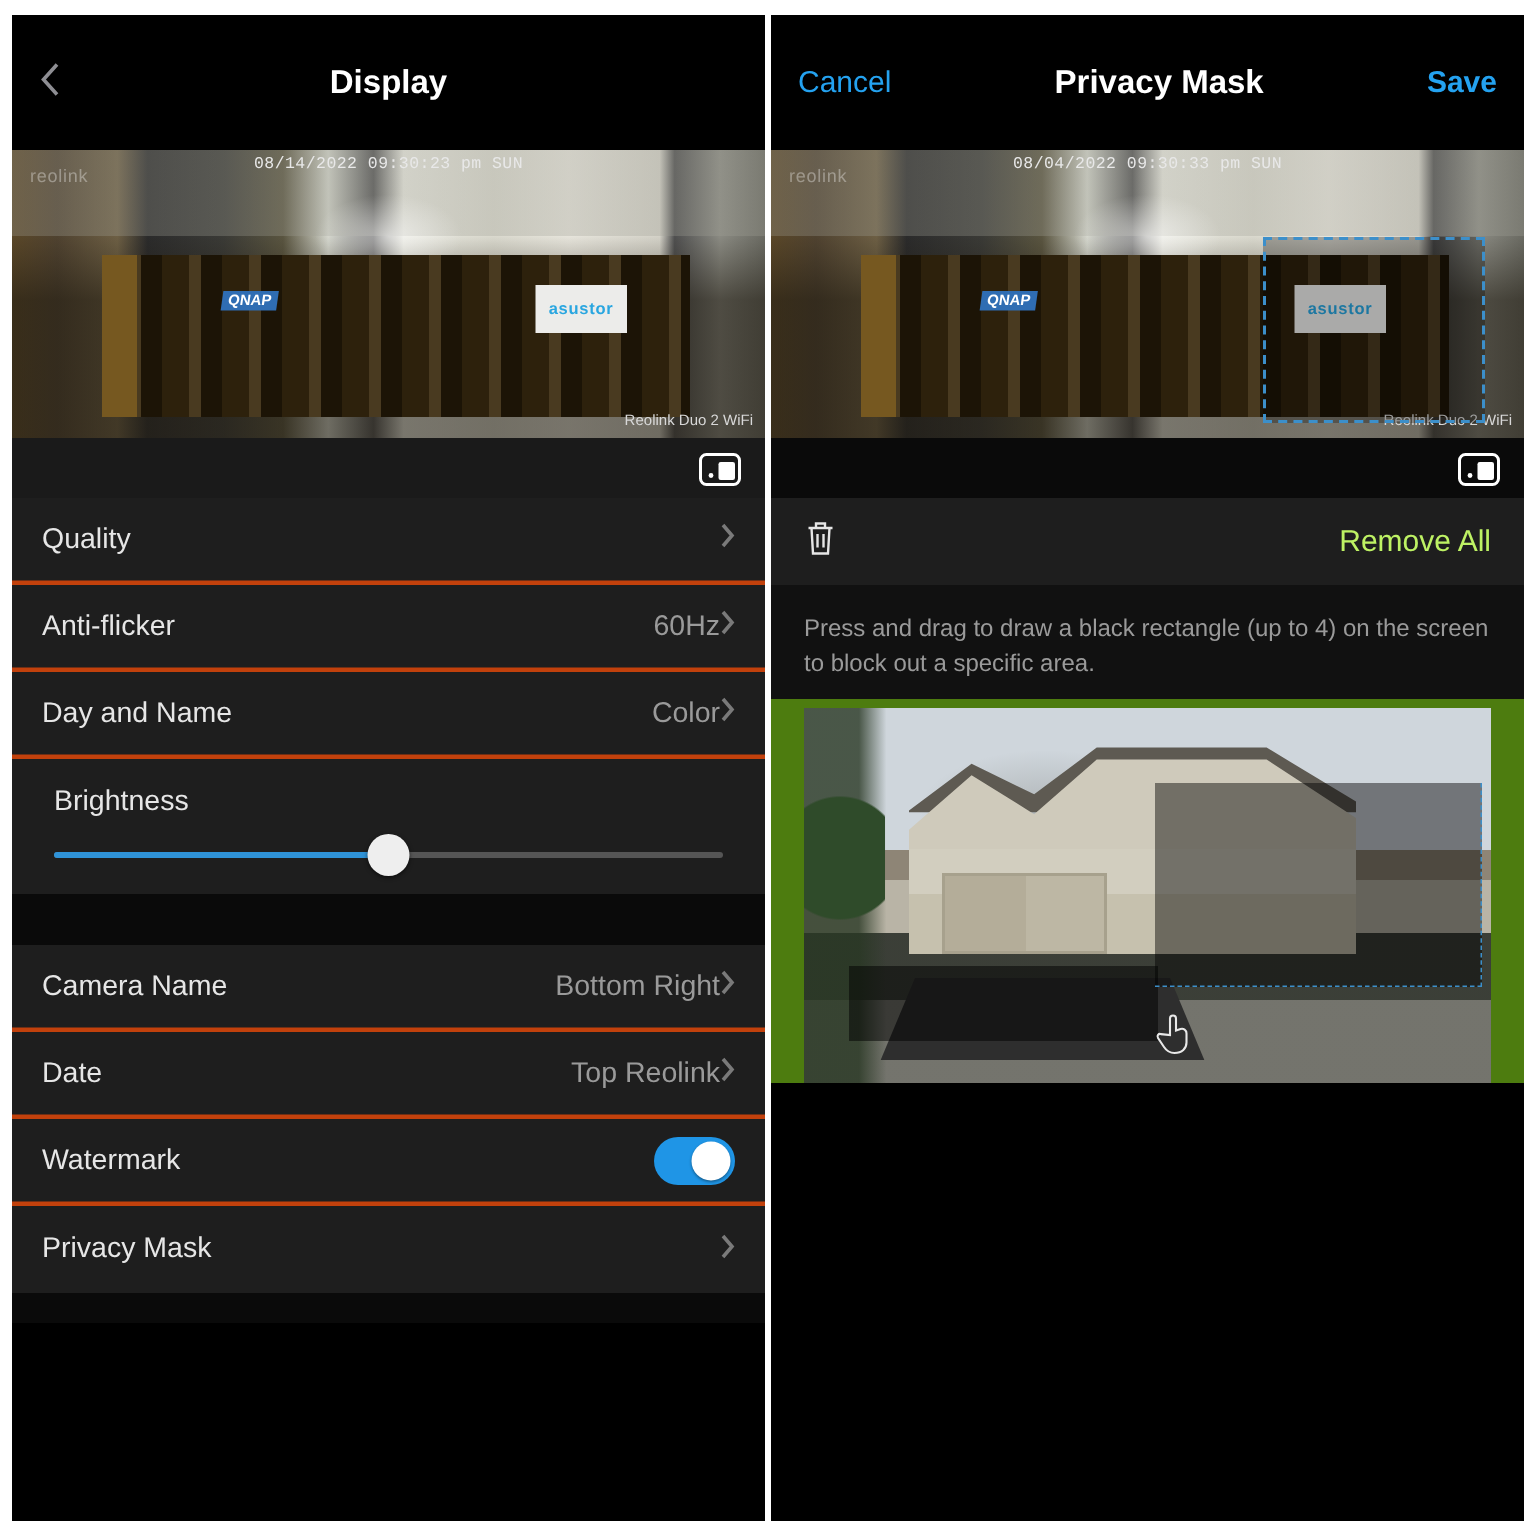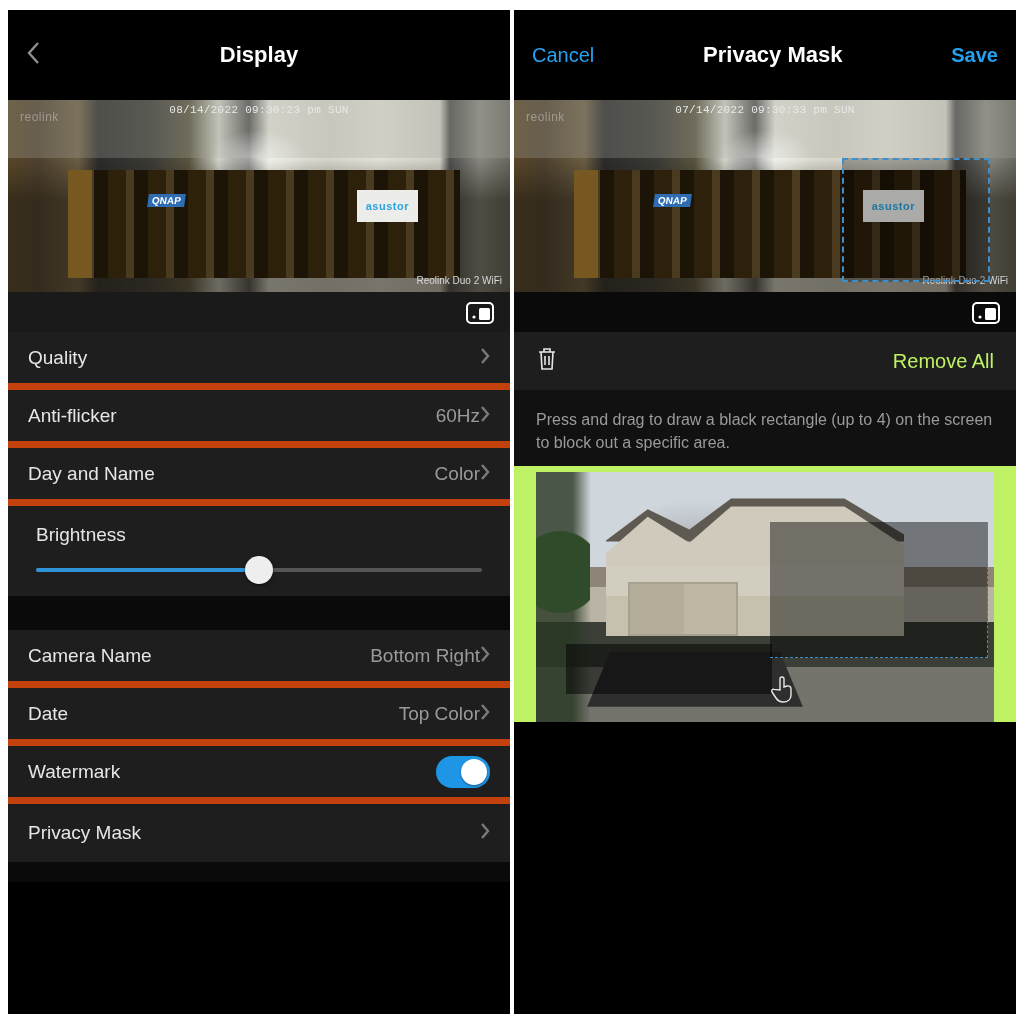--- a/index.html
+++ b/index.html
@@ -39,21 +39,21 @@
   .preview .mask-sel { position:absolute; right:26px; top:58px; width:148px; height:124px; background:rgba(0,0,0,.28); border:2px dashed #3c8fca; }
 
   
   .aspect-btn { position:absolute; right:14px; top:10px; width:30px; height:24px; }
   .aspect-wrap { position:relative; height:40px; background:#1a1a1a; display:flex; align-items:center; justify-content:flex-end; padding-right:16px;}
   .aspect-wrap.dark { background:#0a0a0a; }
   .aspect-btn svg { width:28px; height:22px; }
 
   
   .list { background:#1e1e1e; }
-  .row { display:flex; align-items:center; padding:0 20px; height:58px; border-bottom:7px solid #c2410c; }
+  .row { display:flex; align-items:center; padding:0 20px; height:58px; border-bottom:3px solid #c2410c; }
   .row:last-child { border-bottom:none; }
   .row .label { color:#e6e6e6; font-size:19px; flex:1; }
   .row .value { color:#9a9a9a; font-size:19px; }
   .row .chev svg { width:10px; height:18px; stroke:#7a7a7a; fill:none; stroke-width:2.4; }
   .sect-gap { height:34px; background:#0a0a0a; }
   .brightness-row { display:block; height:auto; padding:18px 28px 24px; }
   .brightness-row .label { display:block; margin-bottom:22px; }
   .slider { position:relative; height:4px; background:#555; border-radius:2px; }
   .slider .fill { position:absolute; left:0; top:0; bottom:0; background:#2f93d8; border-radius:2px; }
   .slider .thumb { position:absolute; top:50%; width:28px; height:28px; background:#eee; border-radius:50%; transform:translate(-50%,-50%); box-shadow:0 1px 3px rgba(0,0,0,.6); }
@@ -162,21 +162,21 @@
     <div class="list">
       <div class="row">
         <span class="label">Camera Name</span>
         <span class="value">Bottom Right</span>
         <span class="chev"><svg viewBox="0 0 10 18">
               <polyline points="2,2 8,9 2,16"></polyline>
             </svg></span>
       </div>
       <div class="row">
         <span class="label">Date</span>
-        <span class="value">Top Color</span>
+        <span class="value">Top Reolink</span>
         <span class="chev"><svg viewBox="0 0 10 18">
               <polyline points="2,2 8,9 2,16"></polyline>
             </svg></span>
       </div>
       <div class="row">
         <span class="label">Watermark</span>
         <div class="toggle">
             <div class="knob"></div>
           </div>
       </div>
@@ -193,21 +193,21 @@
   <div class="pane right">
     <div class="hdr">
       <div class="hdr-btn">Cancel</div>
       <div class="hdr-title">Privacy Mask</div>
       <div class="hdr-btn save">Save</div>
     </div>
 
     <div class="preview">
       <div class="clutter"></div>
       <span class="brand">reolink</span>
-      <span class="ts">07/14/2022 09:30:33 pm SUN</span>
+      <span class="ts">08/04/2022 09:30:33 pm SUN</span>
       <span class="qnap-badge">QNAP</span>
       <span class="asustor-badge">asustor</span>
       <span class="wm">Reolink Duo 2 WiFi</span>
       <div class="mask-sel"></div>
     </div>
 
     <div class="aspect-wrap dark">
       <div class="aspect-btn">
         <svg viewBox="0 0 28 22">
             <rect x="1" y="1" width="26" height="20" rx="4" fill="none" stroke="#fff" stroke-width="2"></rect>
@@ -219,21 +219,21 @@
 
     <div class="mask-bar">
       <div class="trash">
         <svg viewBox="0 0 22 26">
             <path d="M3 6h16M8 6V3h6v3M5 6l1 17h10l1-17M9 10v9M13 10v9"></path>
           </svg>
       </div>
       <div class="remove">Remove All</div>
     </div>
 
-    <div style="background:#bef264;">
+    <div style="background:#4d7c0f;">
       <div class="mask-help">Press and drag to draw a black rectangle (up to 4) on the screen to block out a specific area.</div>
       <div class="mask-example">
         <div class="tree"></div>
         <div class="driveway"></div>
         <div class="roof"></div>
         <div class="house"></div>
         <div class="garage"></div>
         <div class="sel2"></div>
         <div class="sel1"></div>
         <div class="finger">

